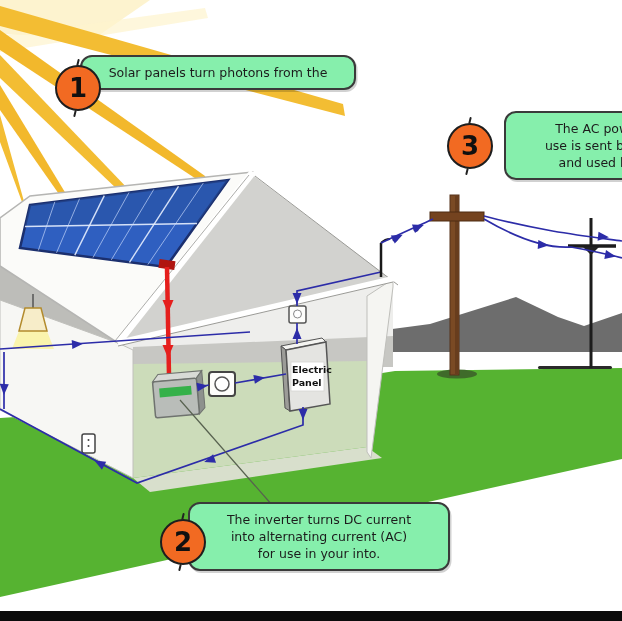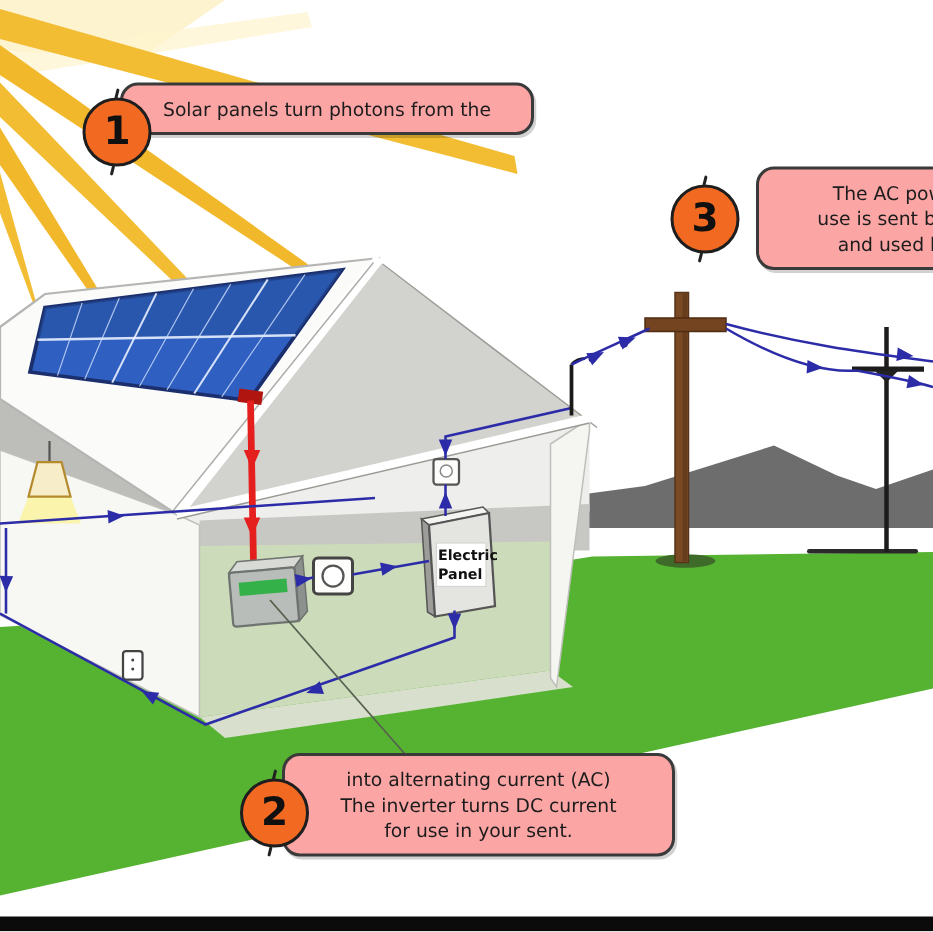--- a/index.html
+++ b/index.html
@@ -2,21 +2,21 @@
 <html style="--badge-orange: #f26a22; --wire-blue: #2c2ca8; --dc-red: #e51f1d; --grass-green: #56b331; --panel-blue: #2f5fc0; --mountain-gray: #6d6d6d; --sun-ray-yellow: #f3bd33;"><head>
 <meta charset="utf-8">
 <style>
   html,body{margin:0;padding:0;background:#fff;}
   #stage{
     position:relative;width:622px;height:621px;background:#ffffff;
     overflow:hidden;font-family:"DejaVu Sans",sans-serif;
   }
   #scene{position:absolute;left:0;top:0;z-index:1;}
   .callout{
-    position:absolute;z-index:3;background:#fca5a5;border:2px solid #3a3a3a;
+    position:absolute;z-index:3;background:#86efac;border:2px solid #3a3a3a;
     border-radius:12px;padding:7px 8px;text-align:center;color:#1c1c1c;
     font-size:12.5px;line-height:17px;font-weight:500;
     box-shadow:1.5px 2px 0 rgba(0,0,0,0.18);box-sizing:border-box;
   }
   .callout .line{display:block;white-space:nowrap;}
   .badge{
     position:absolute;z-index:4;width:46px;height:46px;border-radius:50%;
     background:var(--badge-orange,#f26a22);border:2.5px solid #1e1e1e;
     display:flex;align-items:center;justify-content:center;
     font-size:26px;font-weight:bold;color:#101010;box-sizing:border-box;
@@ -206,23 +206,23 @@
 </svg>
 
 <div class="callout" id="c1">
   <span class="line">Solar panels turn photons from the</span>
 </div>
 <div class="badge" id="b1">
   <span>1</span>
 </div>
 
 <div class="callout" id="c2">
+  <span class="line">The inverter turns DC current</span>
   <span class="line">into alternating current (AC)</span>
-  <span class="line">The inverter turns DC current</span>
-  <span class="line">for use in your sent.</span>
+  <span class="line">for use in your into.</span>
 </div>
 <div class="badge" id="b2">
   <span>2</span>
 </div>
 
 <div class="callout" id="c3">
   <span class="line">The AC power you don't</span>
   <span class="line">use is sent back to the grid</span>
   <span class="line">and used by the utility.</span>
 </div>

